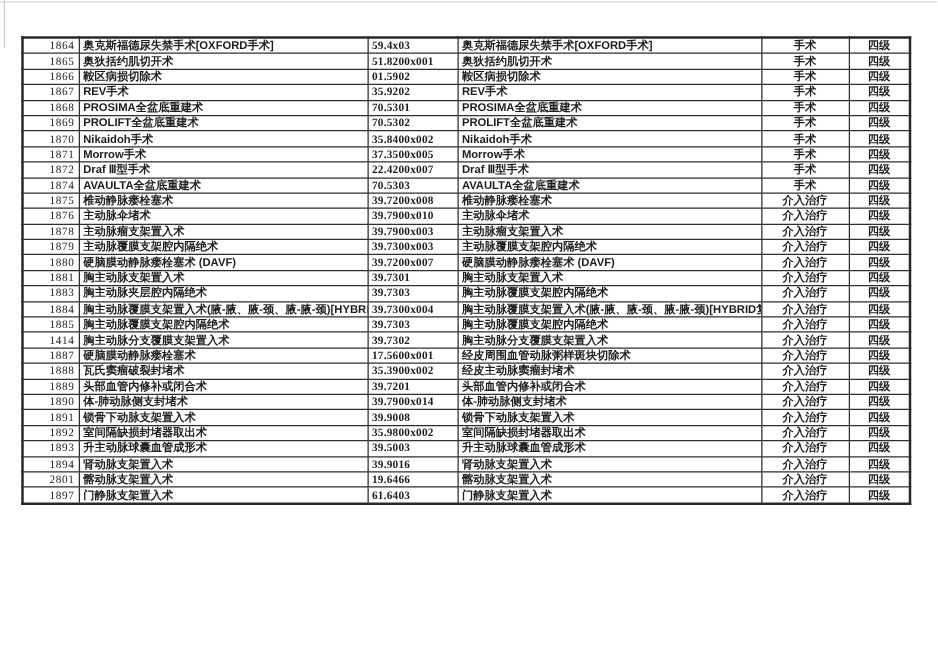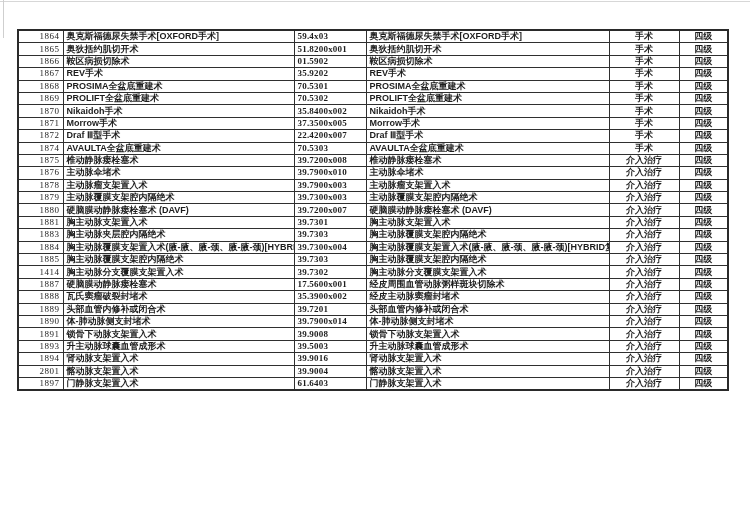--- a/index.html
+++ b/index.html
@@ -298,20 +298,28 @@
 
   <tr>
     <td class="c-num">1891</td>
     <td class="c-name">锁骨下动脉支架置入术</td>
     <td class="c-code">39.9008</td>
     <td class="c-name">锁骨下动脉支架置入术</td>
     <td class="c-cat">介入治疗</td>
     <td class="c-lvl">四级</td>
   </tr>
 
+  <tr>
+    <td class="c-num">1892</td>
+    <td class="c-name">室间隔缺损封堵器取出术</td>
+    <td class="c-code">35.9800x002</td>
+    <td class="c-name">室间隔缺损封堵器取出术</td>
+    <td class="c-cat">介入治疗</td>
+    <td class="c-lvl">四级</td>
+  </tr>
 
   <tr>
     <td class="c-num">1893</td>
     <td class="c-name">升主动脉球囊血管成形术</td>
     <td class="c-code">39.5003</td>
     <td class="c-name">升主动脉球囊血管成形术</td>
     <td class="c-cat">介入治疗</td>
     <td class="c-lvl">四级</td>
   </tr>
 
@@ -320,21 +328,21 @@
     <td class="c-name">肾动脉支架置入术</td>
     <td class="c-code">39.9016</td>
     <td class="c-name">肾动脉支架置入术</td>
     <td class="c-cat">介入治疗</td>
     <td class="c-lvl">四级</td>
   </tr>
 
   <tr>
     <td class="c-num">2801</td>
     <td class="c-name">髂动脉支架置入术</td>
-    <td class="c-code">39.9004</td>
+    <td class="c-code">19.6466</td>
     <td class="c-name">髂动脉支架置入术</td>
     <td class="c-cat">介入治疗</td>
     <td class="c-lvl">四级</td>
   </tr>
 
 
   <tr>
     <td class="c-num">1897</td>
     <td class="c-name">门静脉支架置入术</td>
     <td class="c-code">61.6403</td>

